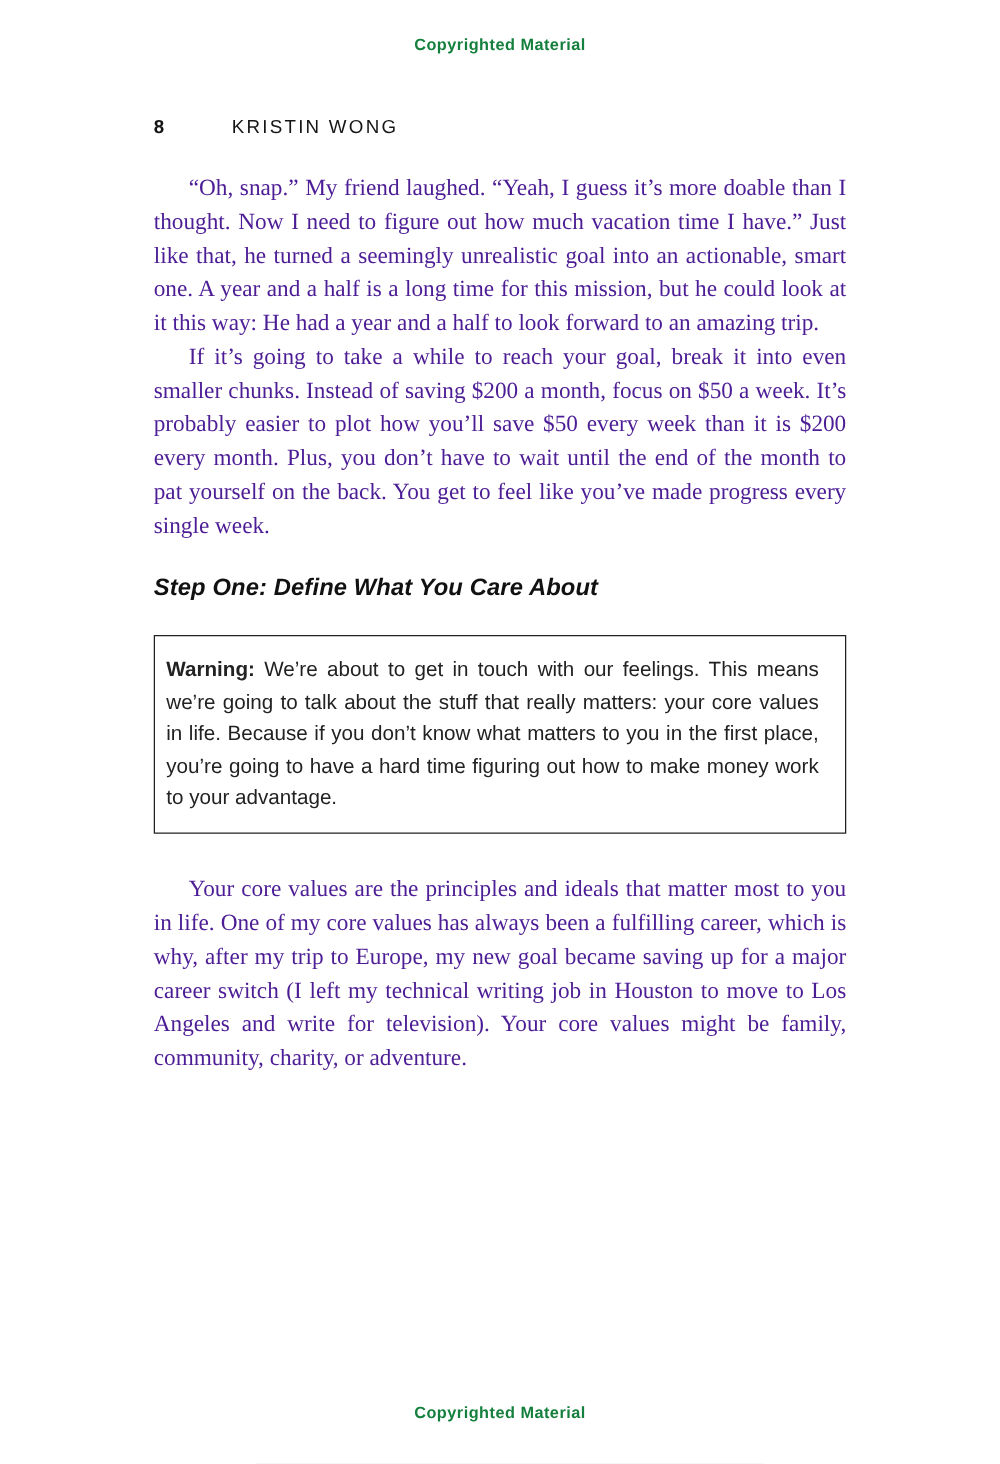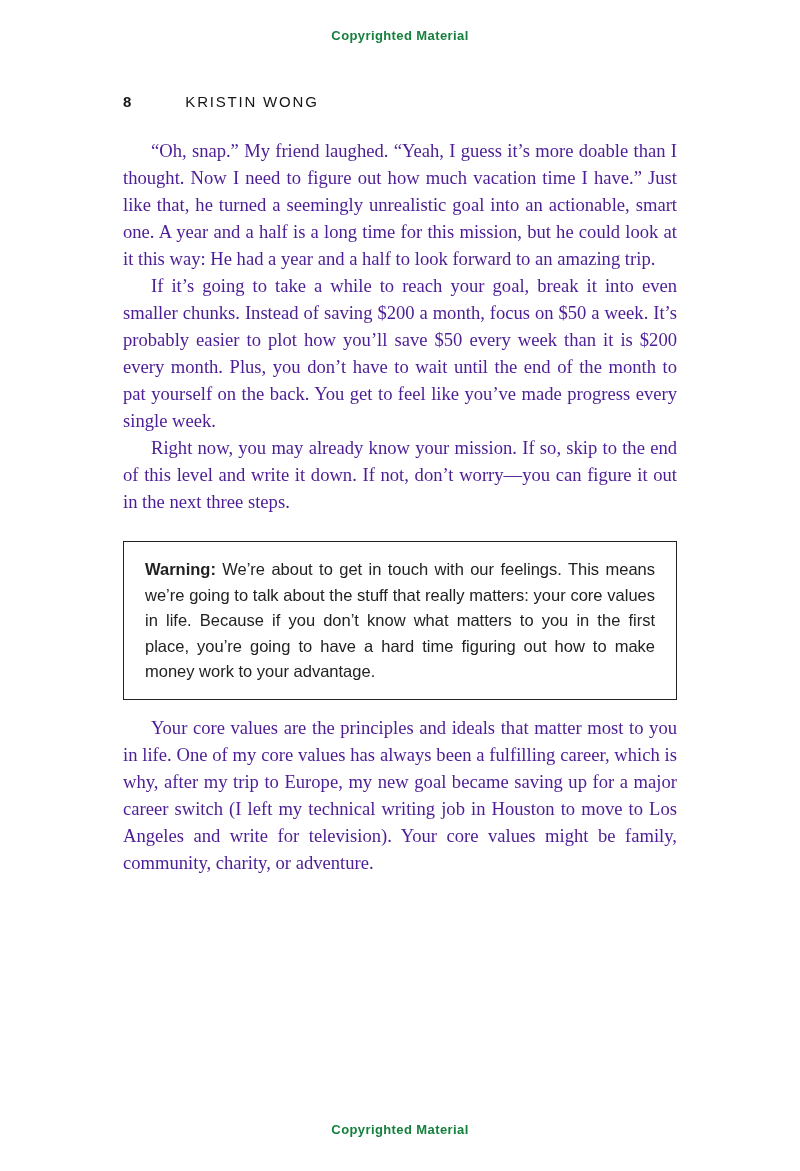--- a/index.html
+++ b/index.html
@@ -69,23 +69,23 @@
   h2.section-heading {
     margin: 26px 0 14px 0;
     font-family: "Liberation Sans", sans-serif;
     font-size: 19px;
     font-weight: bold;
     font-style: italic;
     letter-spacing: 0.1px;
     color: #111111;
   }
   .warning-box {
-    margin: 26px 0 14px 0;
+    margin: 26px 0 31px 0;
     border: 1.5px solid #222222;
-    padding: 15px 21px 14px 21px;
+    padding: 15px 21px 14px 9px;
     font-family: "Liberation Sans", sans-serif;
     font-size: 16.5px;
     line-height: 25.6px;
     text-align: justify;
     color: #222222;
     box-sizing: border-box;
   }
   .warning-box .warning-label {
     font-weight: bold;
   }
@@ -101,22 +101,22 @@
     <span class="page-number">8</span>
     <span class="author">KRISTIN WONG</span>
   </div>
 
   <div class="body-copy">
 
     <p class="para indent">“Oh, snap.” My friend laughed. “Yeah, I guess it’s more doable than I thought. Now I need to figure out how much vacation time I have.” Just like that, he turned a seemingly unrealistic goal into an actionable, smart one. A year and a half is a long time for this mission, but he could look at it this way: He had a year and a half to look forward to an amazing trip.</p>
 
     <p class="para indent">If it’s going to take a while to reach your goal, break it into even smaller chunks. Instead of saving $200 a month, focus on $50 a week. It’s probably easier to plot how you’ll save $50 every week than it is $200 every month. Plus, you don’t have to wait until the end of the month to pat yourself on the back. You get to feel like you’ve made progress every single week.</p>
 
-    <p class="para indent">Right now, you may already know your mission. If so, skip to the end of this level and write it down. If not, don’t worry—you can figure it out in the next three steps.</p>
 
+    <h2 class="section-heading">Step One: Define What You Care About</h2>
 
 
     <div class="warning-box">
       <span class="warning-label">Warning:</span><span class="warning-text"> We’re about to get in touch with our feelings. This means we’re going to talk about the stuff that really matters: your core values in life. Because if you don’t know what matters to you in the first place, you’re going to have a hard time figuring out how to make money work to your advantage.</span>
     </div>
 
     <p class="para indent">Your core values are the principles and ideals that matter most to you in life. One of my core values has always been a fulfilling career, which is why, after my trip to Europe, my new goal became saving up for a major career switch (I left my technical writing job in Houston to move to Los Angeles and write for television). Your core values might be family, community, charity, or adventure.</p>
 
   </div>
 

